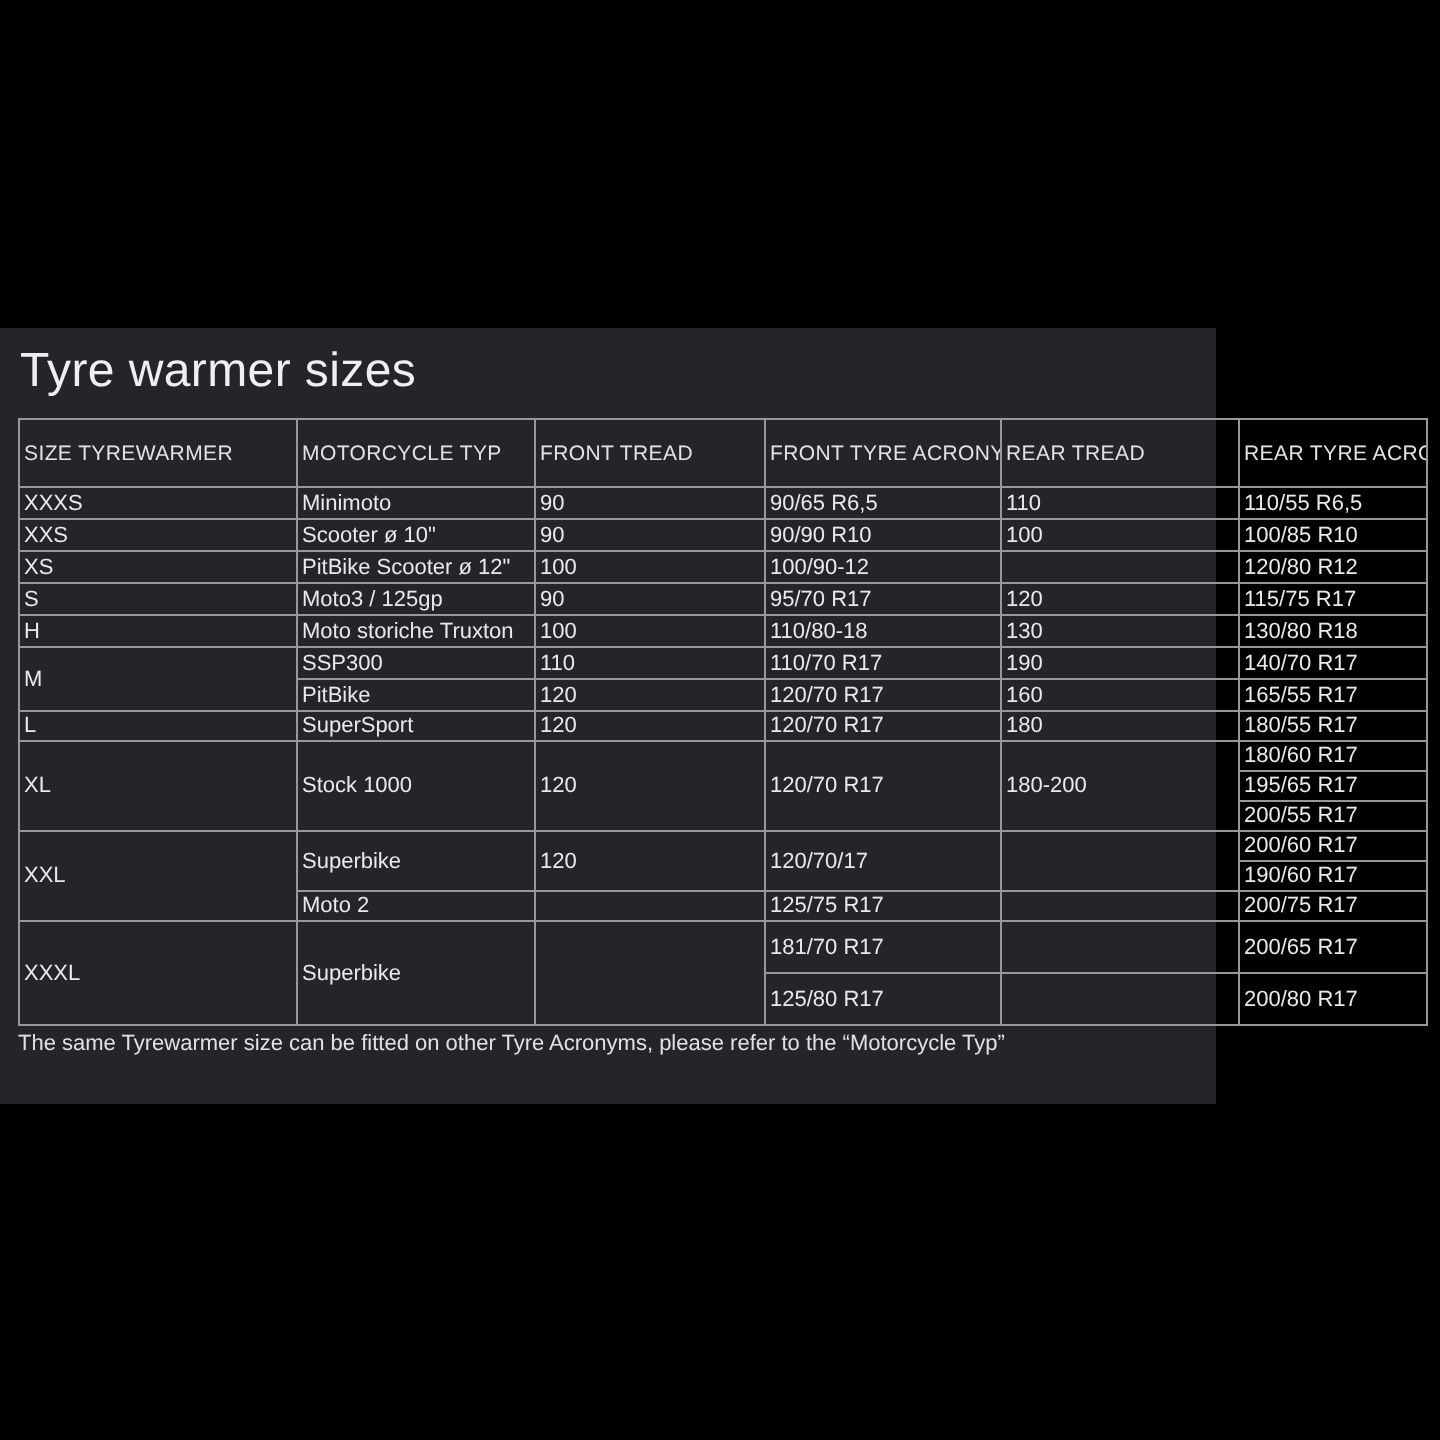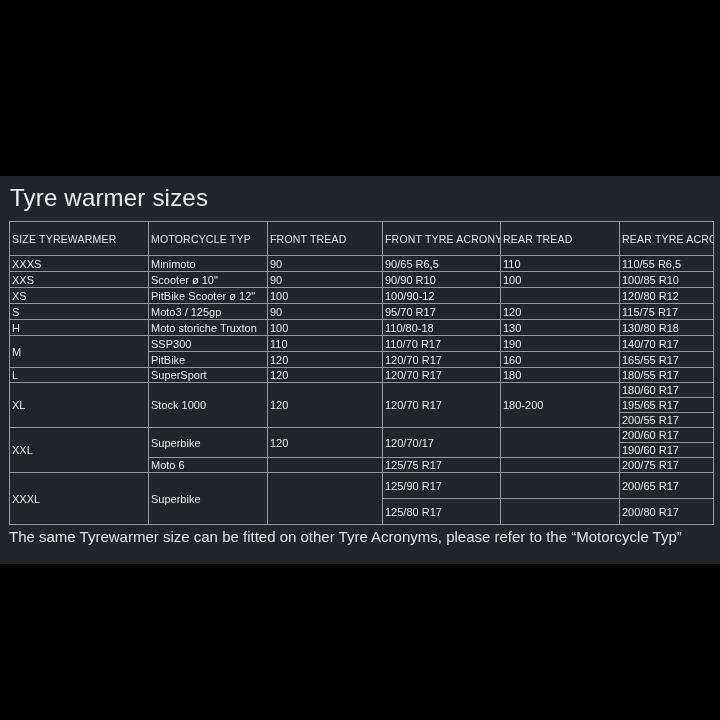--- a/index.html
+++ b/index.html
@@ -6,23 +6,23 @@
     margin: 0;
     padding: 0;
     width: 720px;
     height: 720px;
     background: #000000;
     font-family: "Liberation Sans", sans-serif;
     overflow: hidden;
   }
   .content-band {
     position: absolute;
-    top: 176px;
+    top: 164px;
     left: 0;
-    width: 720px;
+    width: 608px;
     height: 388px;
     background: #232528;
   }
   .page-title {
     margin: 0;
     padding: 7px 0 0 10px;
     font-size: 24px;
     line-height: 30px;
     font-weight: 400;
     color: #edeff0;
@@ -51,21 +51,21 @@
   table.sizes td {
     font-size: 11px;
     color: #e8e9ea;
   }
   tr.rh  { height: 34px; }
   tr.r16 { height: 16px; }
   tr.r15 { height: 15px; }
   tr.r26 { height: 26px; }
   .footnote {
     margin: 3px 0 0 9px;
-    font-size: 15px;
+    font-size: 11px;
     color: #e0e2e4;
   }
 </style>
 </head>
 <body>
 
 <div class="content-band">
   <h1 class="page-title">Tyre warmer sizes</h1>
 
   <table class="sizes">
@@ -182,32 +182,32 @@
         <td rowspan="2">120/70/17</td>
         <td rowspan="2"></td>
         <td>200/60 R17</td>
       </tr>
 
       <tr class="r15">
         <td>190/60 R17</td>
       </tr>
 
       <tr class="r15">
-        <td>Moto 6</td>
+        <td>Moto 2</td>
         <td></td>
         <td>125/75 R17</td>
         <td></td>
         <td>200/75 R17</td>
       </tr>
 
       <tr class="r26">
         <td rowspan="2">XXXL</td>
         <td rowspan="2">Superbike</td>
         <td rowspan="2"></td>
-        <td>125/90 R17</td>
+        <td>181/70 R17</td>
         <td></td>
         <td>200/65 R17</td>
       </tr>
 
       <tr class="r26">
         <td>125/80 R17</td>
         <td></td>
         <td>200/80 R17</td>
       </tr>
     </tbody>

